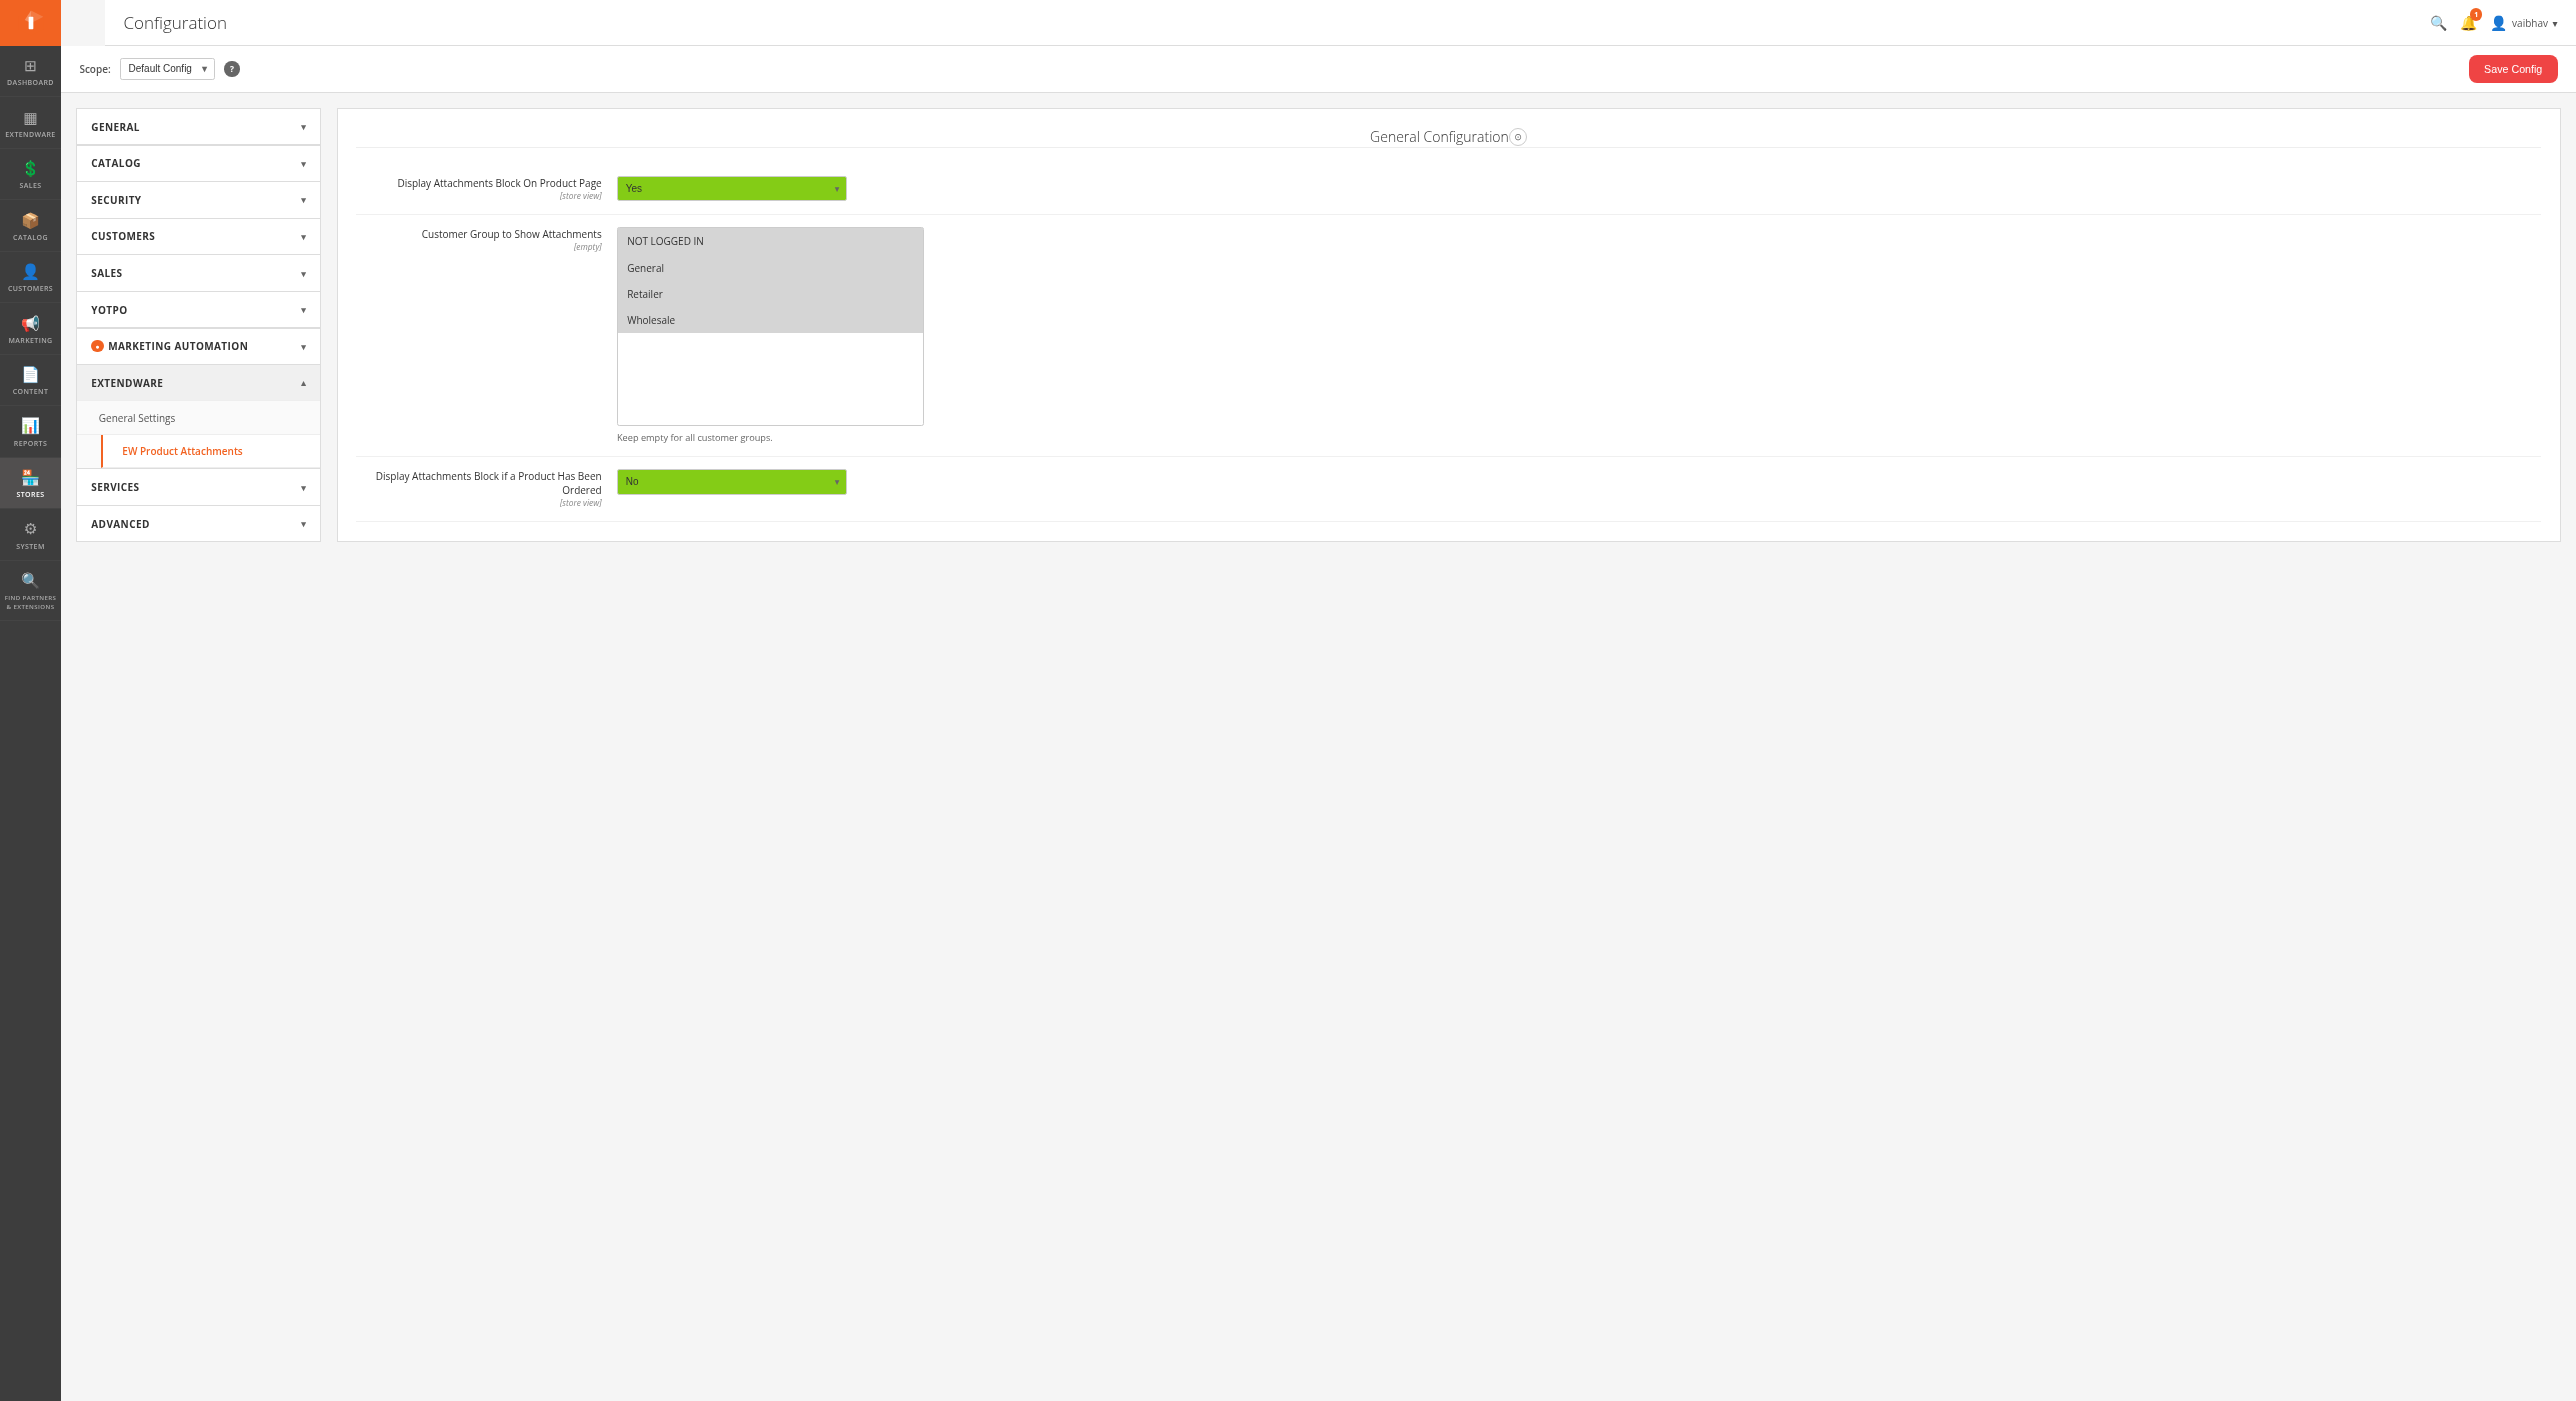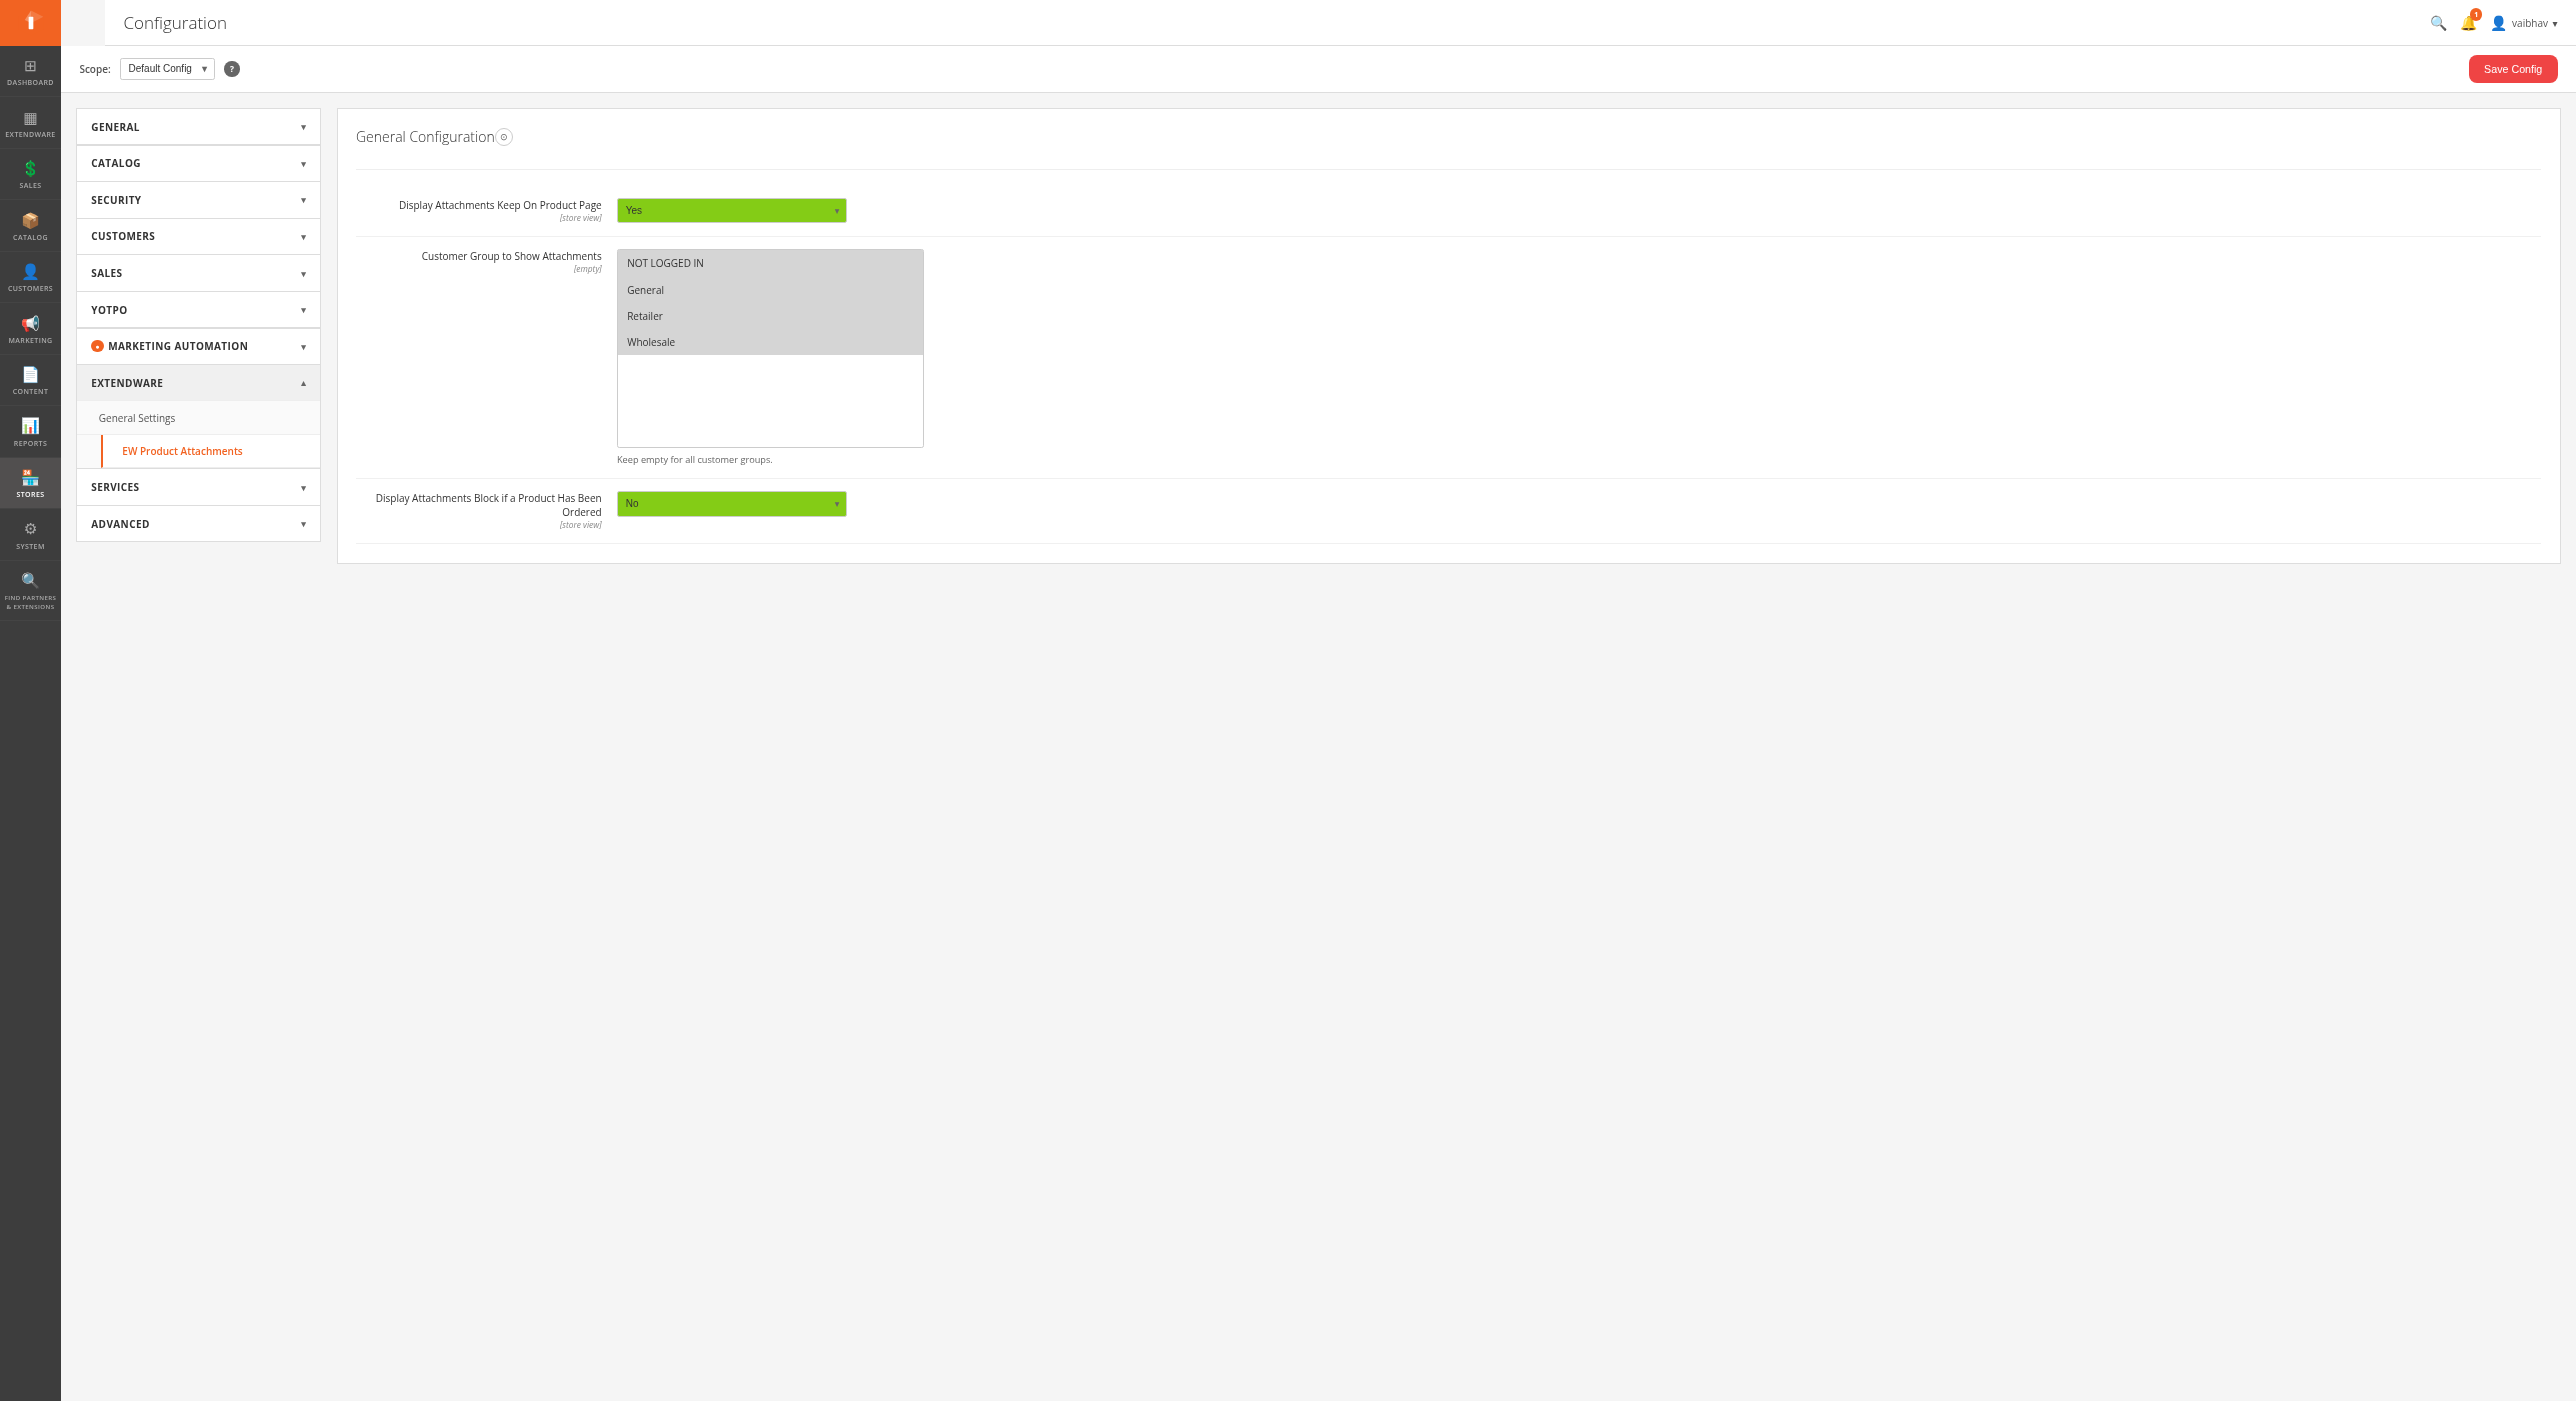--- a/index.html
+++ b/index.html
@@ -50,21 +50,21 @@
     .accordion-item { background: #fff; border: 0.8px solid #ddd; margin-bottom: -0.8px; }
     .accordion-header { display: flex; align-items: center; justify-content: space-between; padding: 10.7px 14px; cursor: pointer; font-size: 10px; font-weight: 700; color: #333; text-transform: uppercase; letter-spacing: 0.4px; }
     .accordion-header.active-section { background: #f0f0f0; }
     .accordion-arrow { font-size: 9.2px; color: #666; }
     .accordion-sub { background: #fafafa; border-top: 0.8px solid #eee; }
     .accordion-sub-item { padding: 9.2px 14px 9.2px 21.5px; font-size: 10px; color: #555; cursor: pointer; border-bottom: 0.8px solid #eee; }
     .accordion-sub-item.active { border-left: 2.3px solid #f26322; background: #fff; color: #f26322; font-weight: 600; padding-left: 19px; margin-left: 24px; }
 
     
     .right-panel { flex: 1; background: #fff; border: 0.8px solid #ddd; padding: 18.4px; }
-    .section-title { font-size: 14px; font-weight: 300; color: #333; margin-bottom: 15.3px; padding-bottom: 23px; border-bottom: 0.8px solid #eee; display: flex; align-items: center; justify-content: flex-start; }
+    .section-title { font-size: 14px; font-weight: 300; color: #333; margin-bottom: 15.3px; padding-bottom: 1px; border-bottom: 0.8px solid #eee; display: flex; align-items: center; justify-content: center; }
     .collapse-icon { width: 18.4px; height: 18.4px; border-radius: 50%; border: 0.8px solid #ccc; display: flex; align-items: center; justify-content: center; font-size: 9.2px; color: #666; cursor: pointer; }
 
     
     .form-row { display: flex; align-items: flex-start; padding: 12.3px 0; border-bottom: 0.8px solid #f0f0f0; }
     .form-label { width: 261px; text-align: right; padding-right: 15.3px; font-size: 10px; color: #333; line-height: 1.4; flex-shrink: 0; }
     .form-label .sub-label { display: block; color: #888; font-size: 8.4px; font-style: italic; }
     .form-control-wrapper { flex: 1; }
     .form-select-wrapper { position: relative; display: inline-flex; align-items: center; min-width: 230px; }
     .form-select { border: 0.8px solid #ccc; border-radius: 2.3px; padding: 6.1px 24.5px 6.1px 7.7px; font-size: 10px; color: #333; background: #84cc16; appearance: none; width: 100%; cursor: pointer; }
     .form-select-arrow { position: absolute; right: 7.7px; pointer-events: none; color: #666; font-size: 9.2px; }
@@ -256,21 +256,21 @@
         </div>
 
         <div class="right-panel">
           <div class="section-title">
             <span>General Configuration</span>
             <div class="collapse-icon">⊙</div>
           </div>
 
           <div class="form-row">
             <div class="form-label">
-              <span>Display Attachments Keep On Product Page</span>
+              <span>Display Attachments Block On Product Page</span>
               <span class="sub-label">[store view]</span>
             </div>
             <div class="form-control-wrapper">
               <div class="form-select-wrapper">
                 <select class="form-select">
                   <option>Yes</option>
                   <option>No</option>
                 </select>
                 <span class="form-select-arrow">▾</span>
               </div>

